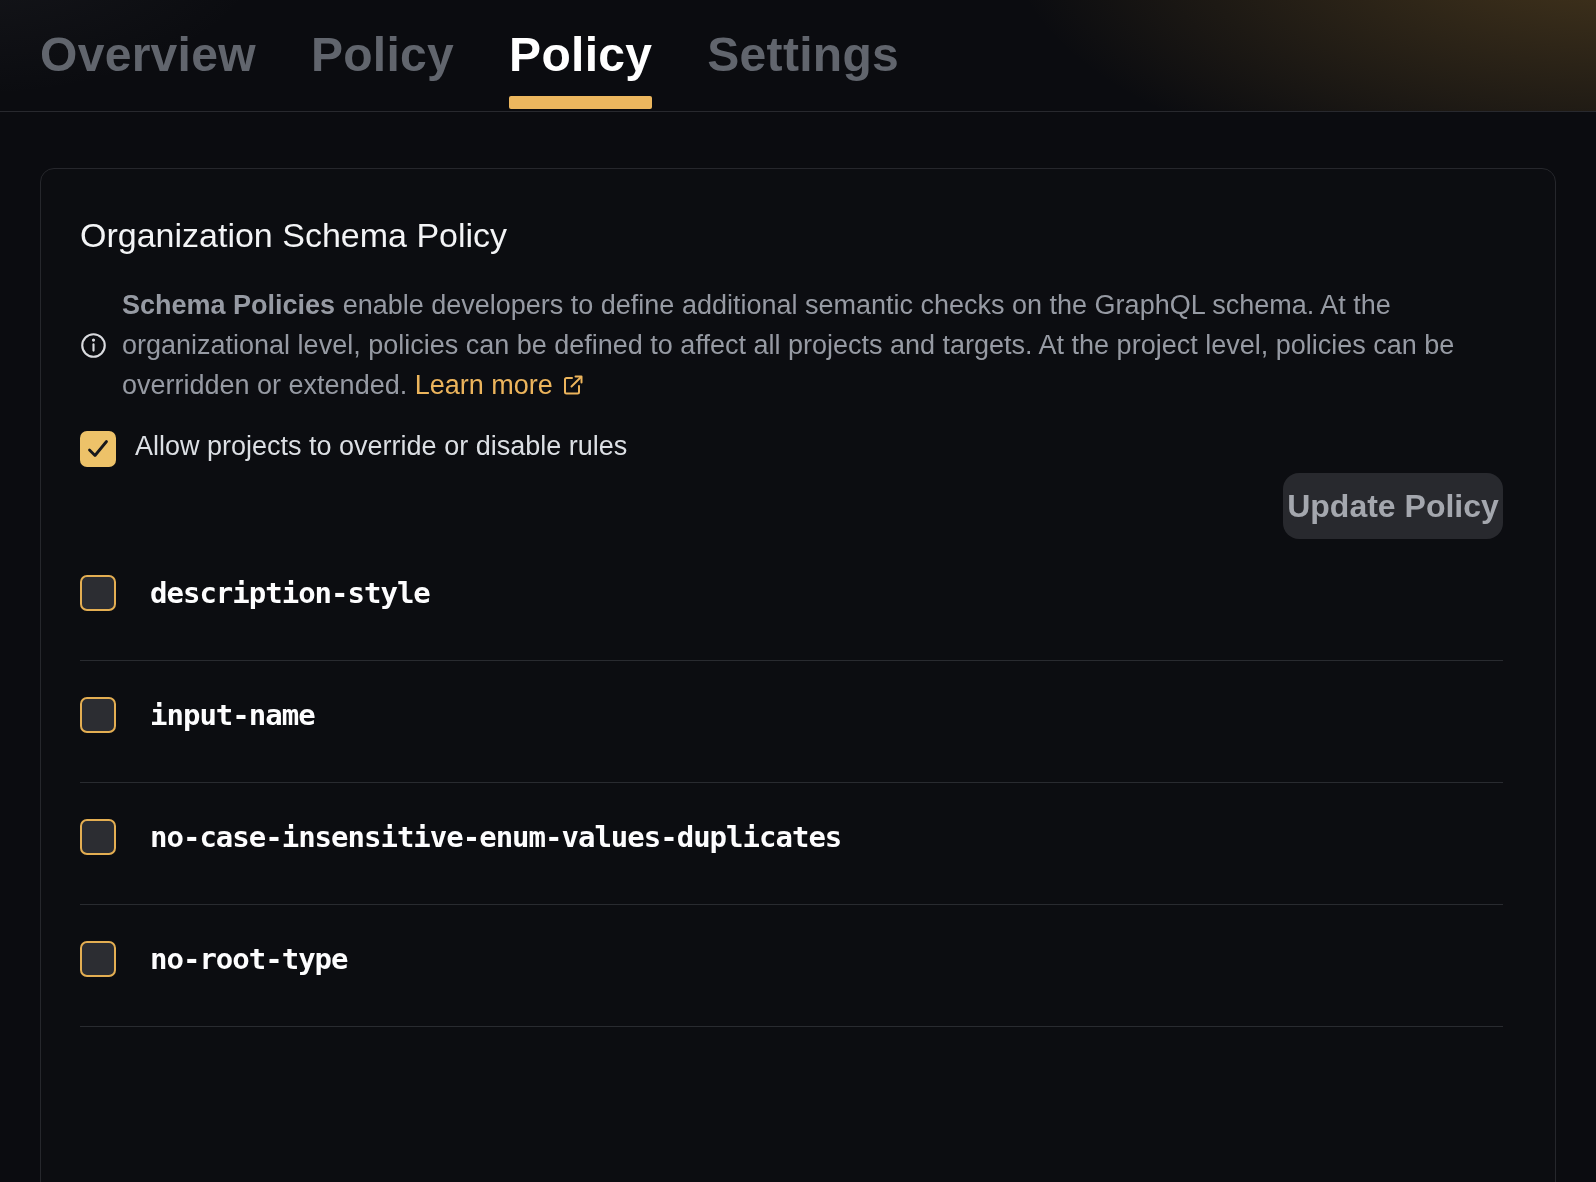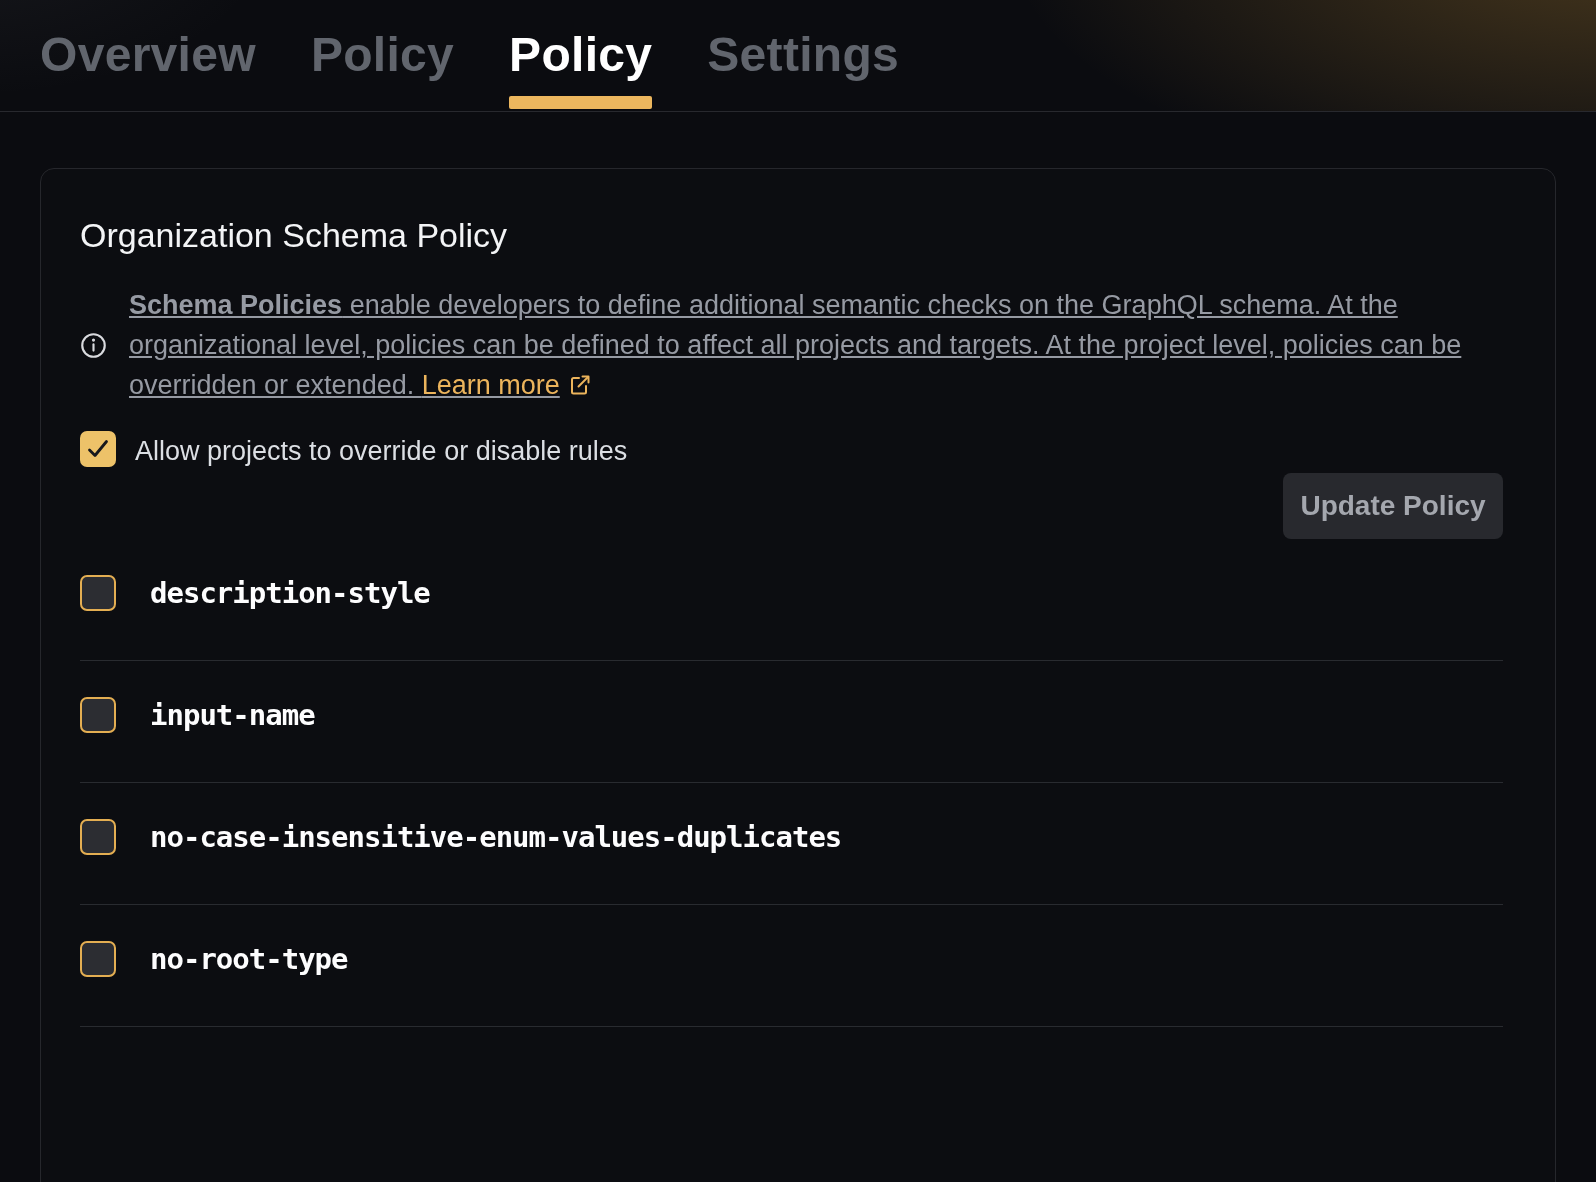--- a/index.html
+++ b/index.html
@@ -57,23 +57,22 @@
     font-size:34px;
     font-weight:400;
     color:#f3f4f6;
     line-height:40px;
     margin-bottom:30px;
   }
 
   .info-row {
     display:flex;
     align-items:center;
-    gap:22px;
+    gap:15px;
     color:#969aa3;
-    text-decoration:underline;
   }
   .info-icon { flex:0 0 auto; width:27px; height:27px; color:#d9dade; }
   .info-text {
     font-size:27px;
     line-height:40px;
     max-width:1376px;
   }
   .info-lead { font-weight:700; }
   .learn-more {
     color:#ecb45c;
@@ -86,21 +85,21 @@
     display:inline-block;
     width:24px; height:24px;
     margin-left:8px;
     vertical-align:-3px;
   }
 
   
   .allow-row {
     margin-top:26px;
     display:flex;
-    align-items:flex-end;
+    align-items:flex-start;
     gap:19px;
     cursor:pointer;
   }
   .checkbox {
     width:36px; height:36px;
     border-radius:7px;
     flex:0 0 auto;
     display:flex; align-items:center; justify-content:center;
     cursor:pointer;
   }
@@ -113,24 +112,24 @@
     font-size:27px;
     color:#dcdfe4;
   }
 
   
   .button-row { display:flex; justify-content:flex-end; margin-top:6px; }
   .update-btn {
     width:220px; height:66px;
     background:#28292e;
     border:none;
-    border-radius:8px;
+    border-radius:16px;
     color:#a4a7ae;
     font-family:"Liberation Sans", sans-serif;
-    font-size:28px;
+    font-size:32px;
     font-weight:700;
     cursor:pointer;
   }
 
   
   .rules-list { margin-top:0; }
   .rule-row {
     display:flex;
     align-items:flex-start;
     padding:36px 0 49px 0;

